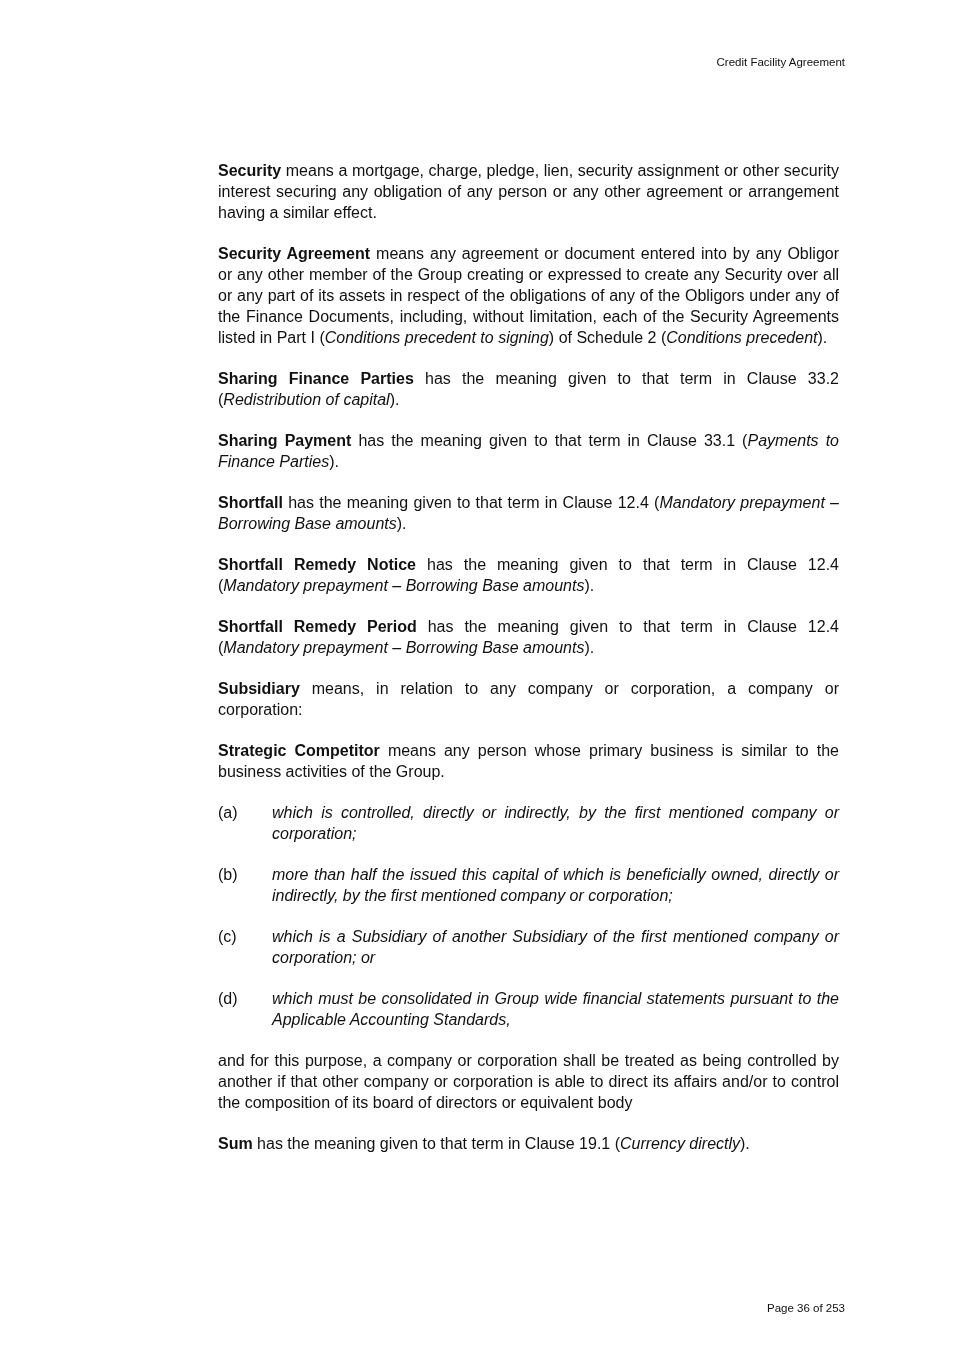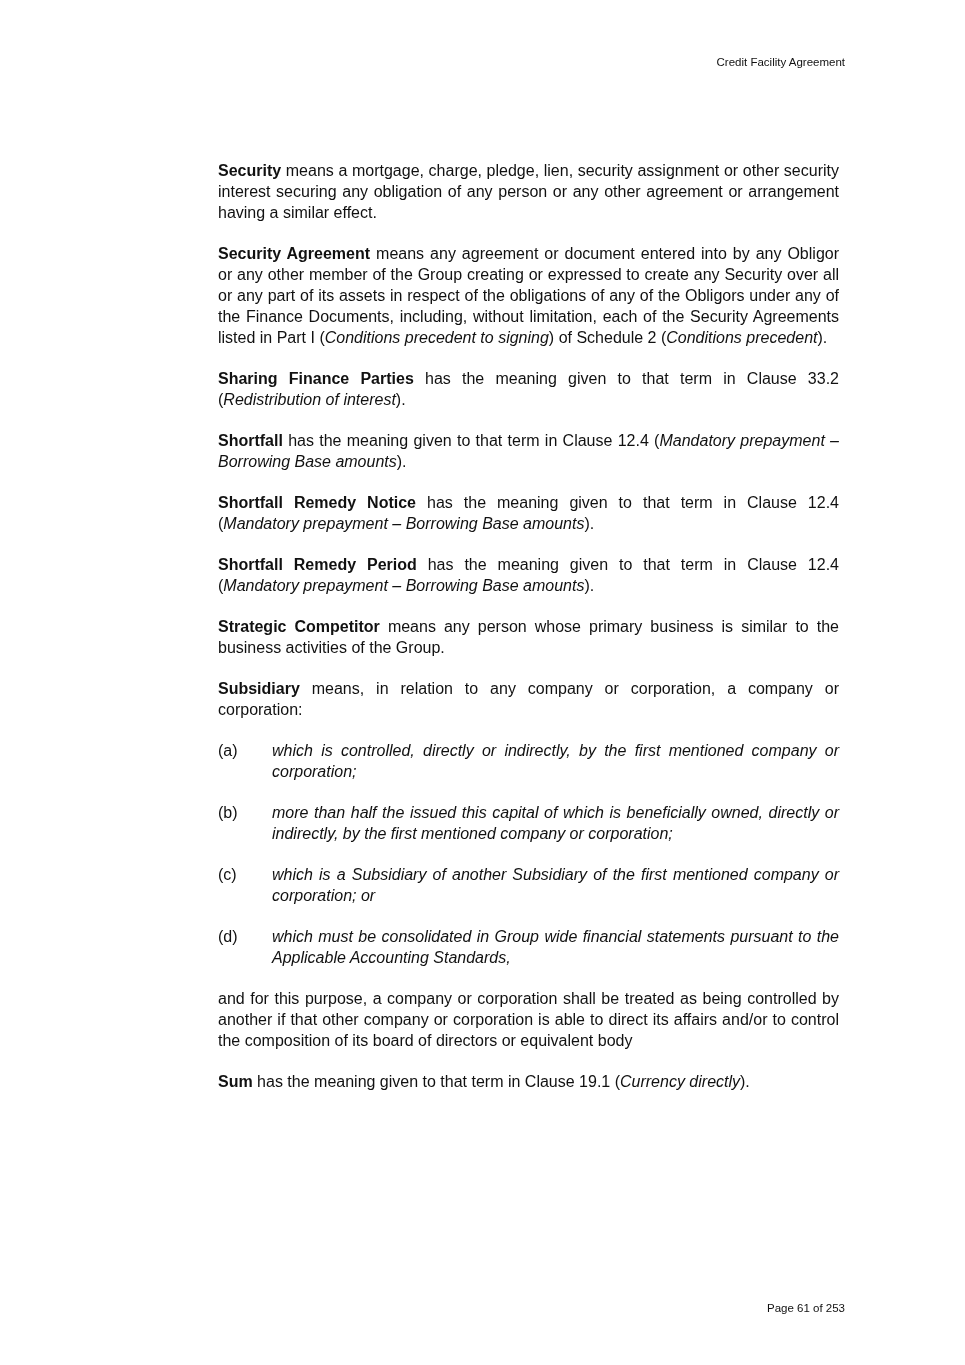--- a/index.html
+++ b/index.html
@@ -18,26 +18,27 @@
 </style>
 </head>
 <body>
 
 <div class="header">Credit Facility Agreement</div>
 
 <div class="content">
   <div id="defs">
       <p class="para"><b>Security</b><span> means a mortgage, charge, pledge, lien, security assignment or other security interest securing any obligation of any person or any other agreement or arrangement having a similar effect.</span></p>
       <p class="para"><b>Security Agreement</b><span> means any agreement or document entered into by any Obligor or any other member of the Group creating or expressed to create any Security over all or any part of its assets in respect of the obligations of any of the Obligors under any of the Finance Documents, including, without limitation, each of the Security Agreements listed in Part I (</span><i>Conditions precedent to signing</i><span>) of Schedule 2 (</span><i>Conditions precedent</i><span>).</span></p>
-      <p class="para"><b>Sharing Finance Parties</b><span> has the meaning given to that term in Clause 33.2 (</span><i>Redistribution of interest</i><span>).</span></p>
+      <p class="para"><b>Sharing Finance Parties</b><span> has the meaning given to that term in Clause 33.2 (</span><i>Redistribution of capital</i><span>).</span></p>
+      <p class="para"><b>Sharing Payment</b><span> has the meaning given to that term in Clause 33.1 (</span><i>Payments to Finance Parties</i><span>).</span></p>
       <p class="para"><b>Shortfall</b><span> has the meaning given to that term in Clause 12.4 (</span><i>Mandatory prepayment – Borrowing Base amounts</i><span>).</span></p>
       <p class="para"><b>Shortfall Remedy Notice</b><span> has the meaning given to that term in Clause 12.4 (</span><i>Mandatory prepayment – Borrowing Base amounts</i><span>).</span></p>
       <p class="para"><b>Shortfall Remedy Period</b><span> has the meaning given to that term in Clause 12.4 (</span><i>Mandatory prepayment – Borrowing Base amounts</i><span>).</span></p>
+      <p class="para"><b>Subsidiary</b><span> means, in relation to any company or corporation, a company or corporation:</span></p>
       <p class="para"><b>Strategic Competitor</b><span> means any person whose primary business is similar to the business activities of the Group.</span></p>
-      <p class="para"><b>Subsidiary</b><span> means, in relation to any company or corporation, a company or corporation:</span></p>
     </div>
   <div id="subs">
       <div class="sub">
         <div class="lbl">(a)</div>
         <div class="txt">which is controlled, directly or indirectly, by the first mentioned company or corporation;</div>
       </div>
       <div class="sub">
         <div class="lbl">(b)</div>
         <div class="txt">more than half the issued this capital of which is beneficially owned, directly or indirectly, by the first mentioned company or corporation;</div>
       </div>
@@ -50,13 +51,13 @@
         <div class="txt">which must be consolidated in Group wide financial statements pursuant to the Applicable Accounting Standards,</div>
       </div>
     </div>
   <p class="para">and for this purpose, a company or corporation shall be treated as being controlled by another if that other company or corporation is able to direct its affairs and/or to control the composition of its board of directors or equivalent body</p>
   <div id="final">
       <p class="para"><b>Sum</b><span> has the meaning given to that term in Clause 19.1 (</span><i>Currency directly</i><span>).</span></p>
     </div>
 </div>
 
 <div class="footer-left">230706 CFA Project Moose Execution Version(16000275.1).docx</div>
-<div class="footer-right">Page 61 of 253</div>
+<div class="footer-right">Page 36 of 253</div>
 
 </body></html>

